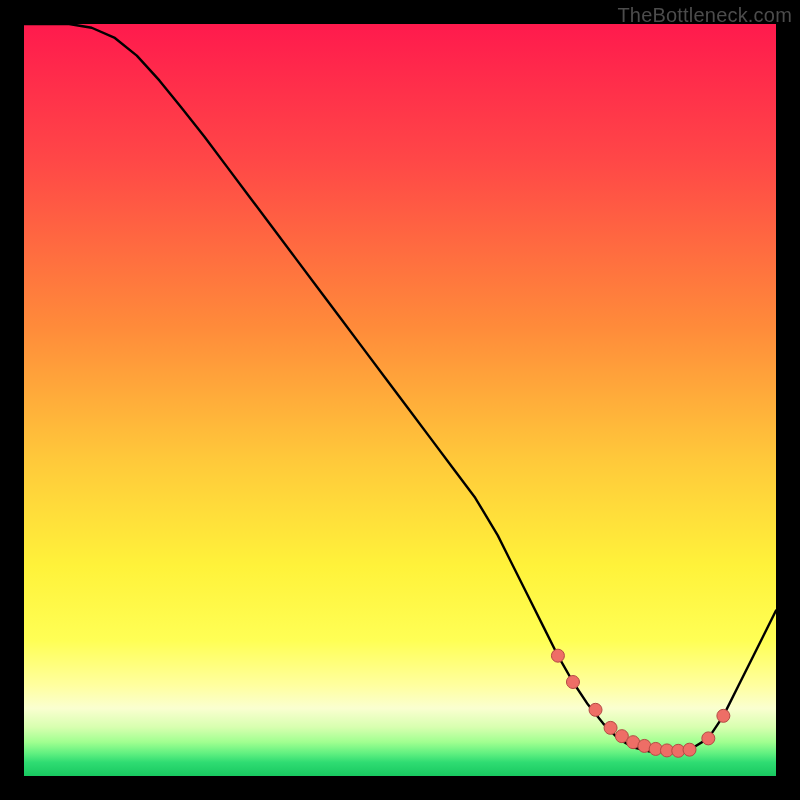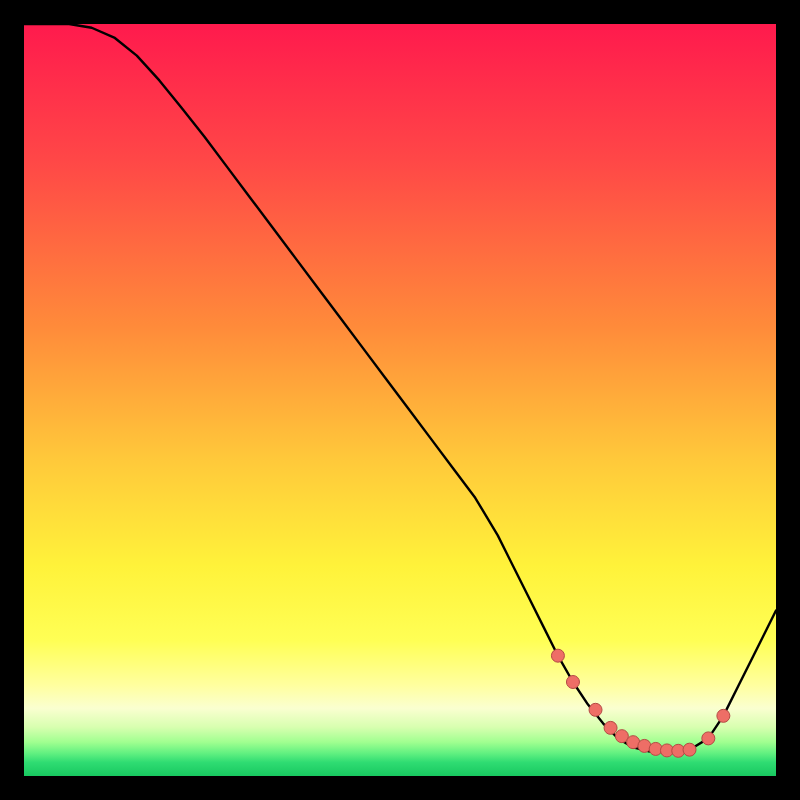--- a/index.html
+++ b/index.html
@@ -79,14 +79,15 @@
           <circle cx="642.96" cy="726.43" r="6.5" fill="#ee6e66" stroke="#b44a44" stroke-width="1"></circle>
           <circle cx="654.24" cy="726.81" r="6.5" fill="#ee6e66" stroke="#b44a44" stroke-width="1"></circle>
           <circle cx="665.52" cy="725.68" r="6.5" fill="#ee6e66" stroke="#b44a44" stroke-width="1"></circle>
           <circle cx="684.32" cy="714.40" r="6.5" fill="#ee6e66" stroke="#b44a44" stroke-width="1"></circle>
           <circle cx="699.36" cy="691.84" r="6.5" fill="#ee6e66" stroke="#b44a44" stroke-width="1"></circle>
         </g>
     </svg>
 
   </div>
 
+  <div class="attribution">TheBottleneck.com</div>
 
 </div>
 
 </body></html>

